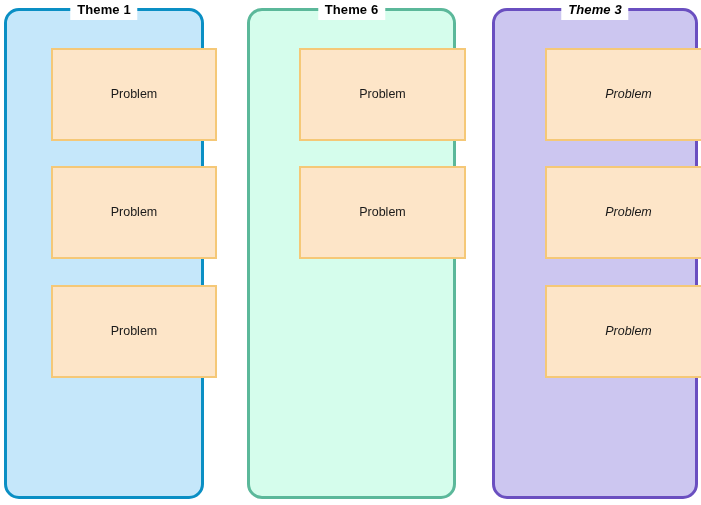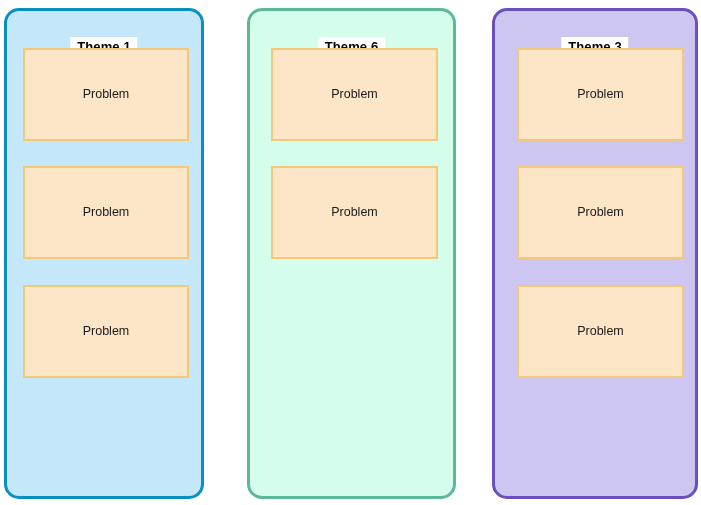--- a/index.html
+++ b/index.html
@@ -39,32 +39,32 @@
     transform: translateX(-50%);
     background: #ffffff;
     color: #000000;
     font-family: "Liberation Sans", sans-serif;
     font-size: 13px;
     font-weight: bold;
     line-height: 17px;
     padding: 1px 7px 2px 7px;
     white-space: nowrap;
     letter-spacing: 0.1px;
-    margin-top: 37px;
   }
 
   
   .problem-node {
     position: absolute;
     box-sizing: border-box;
     background: #fde5c8;
     border: 2px solid #f5c877;
     display: flex;
     align-items: center;
     justify-content: center;
+    margin-left: 28px;
   }
 
   .problem-label {
     font-family: "Liberation Sans", sans-serif;
     font-size: 12.5px;
     color: #1a1a1a;
     line-height: 15px;
     white-space: nowrap;
   }
 </style>
@@ -86,21 +86,21 @@
     </div>
     <div class="theme-group" style="left: 247px; top: 8px; width: 209px; height: 491px; background: rgb(213, 253, 236); border-color: rgb(91, 184, 154);">
       <div class="theme-title">Theme 6</div>
       <div class="problem-node" style="left: 21px; top: 37px; width: 167px; height: 93px; background: rgb(253, 229, 200); border-color: rgb(245, 200, 119);">
         <span class="problem-label" style="color: rgb(26, 26, 26);">Problem</span>
       </div>
       <div class="problem-node" style="left: 21px; top: 155px; width: 167px; height: 93px; background: rgb(253, 229, 200); border-color: rgb(245, 200, 119);">
         <span class="problem-label" style="color: rgb(26, 26, 26);">Problem</span>
       </div>
     </div>
-    <div class="theme-group" style="left: 492px; top: 8px; width: 206px; height: 491px; background: rgb(204, 198, 240); border-color: rgb(106, 79, 192);">
+    <div class="theme-group" style="left: 492px; top: 8px; width: 206px; height: 491px; background: rgb(204, 198, 240); border-color: rgb(106, 79, 192); font-style: italic;">
       <div class="theme-title">Theme 3</div>
       <div class="problem-node" style="left: 22px; top: 37px; width: 167px; height: 93px; background: rgb(253, 229, 200); border-color: rgb(245, 200, 119);">
         <span class="problem-label" style="color: rgb(26, 26, 26);">Problem</span>
       </div>
       <div class="problem-node" style="left: 22px; top: 155px; width: 167px; height: 93px; background: rgb(253, 229, 200); border-color: rgb(245, 200, 119);">
         <span class="problem-label" style="color: rgb(26, 26, 26);">Problem</span>
       </div>
       <div class="problem-node" style="left: 22px; top: 274px; width: 167px; height: 93px; background: rgb(253, 229, 200); border-color: rgb(245, 200, 119);">
         <span class="problem-label" style="color: rgb(26, 26, 26);">Problem</span>
       </div>

